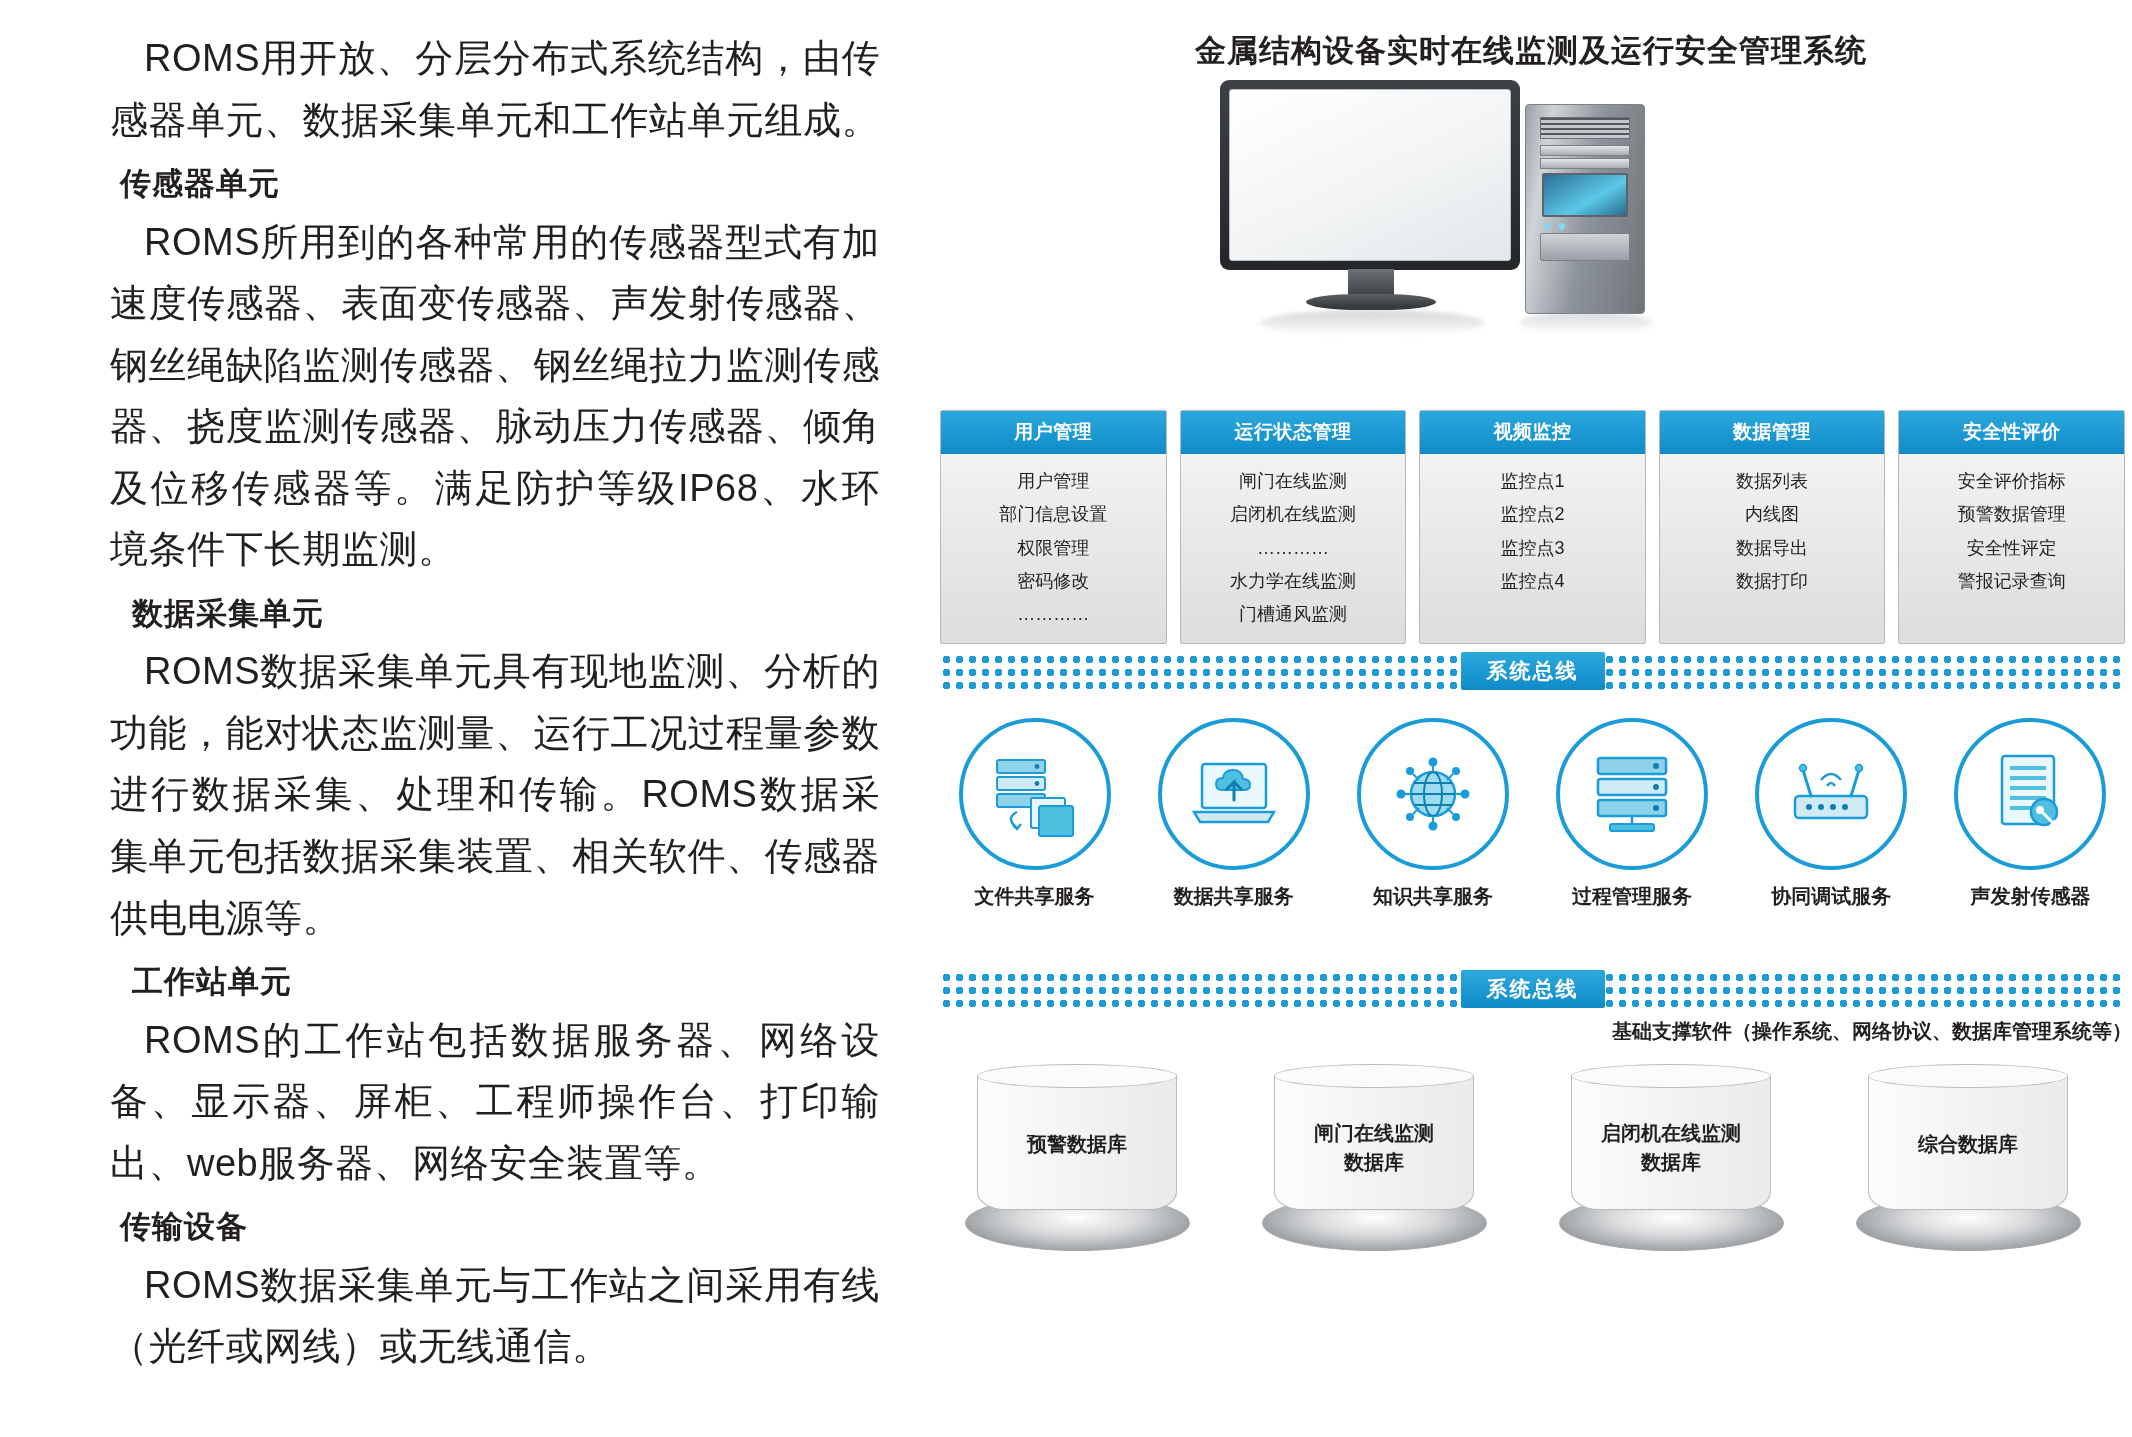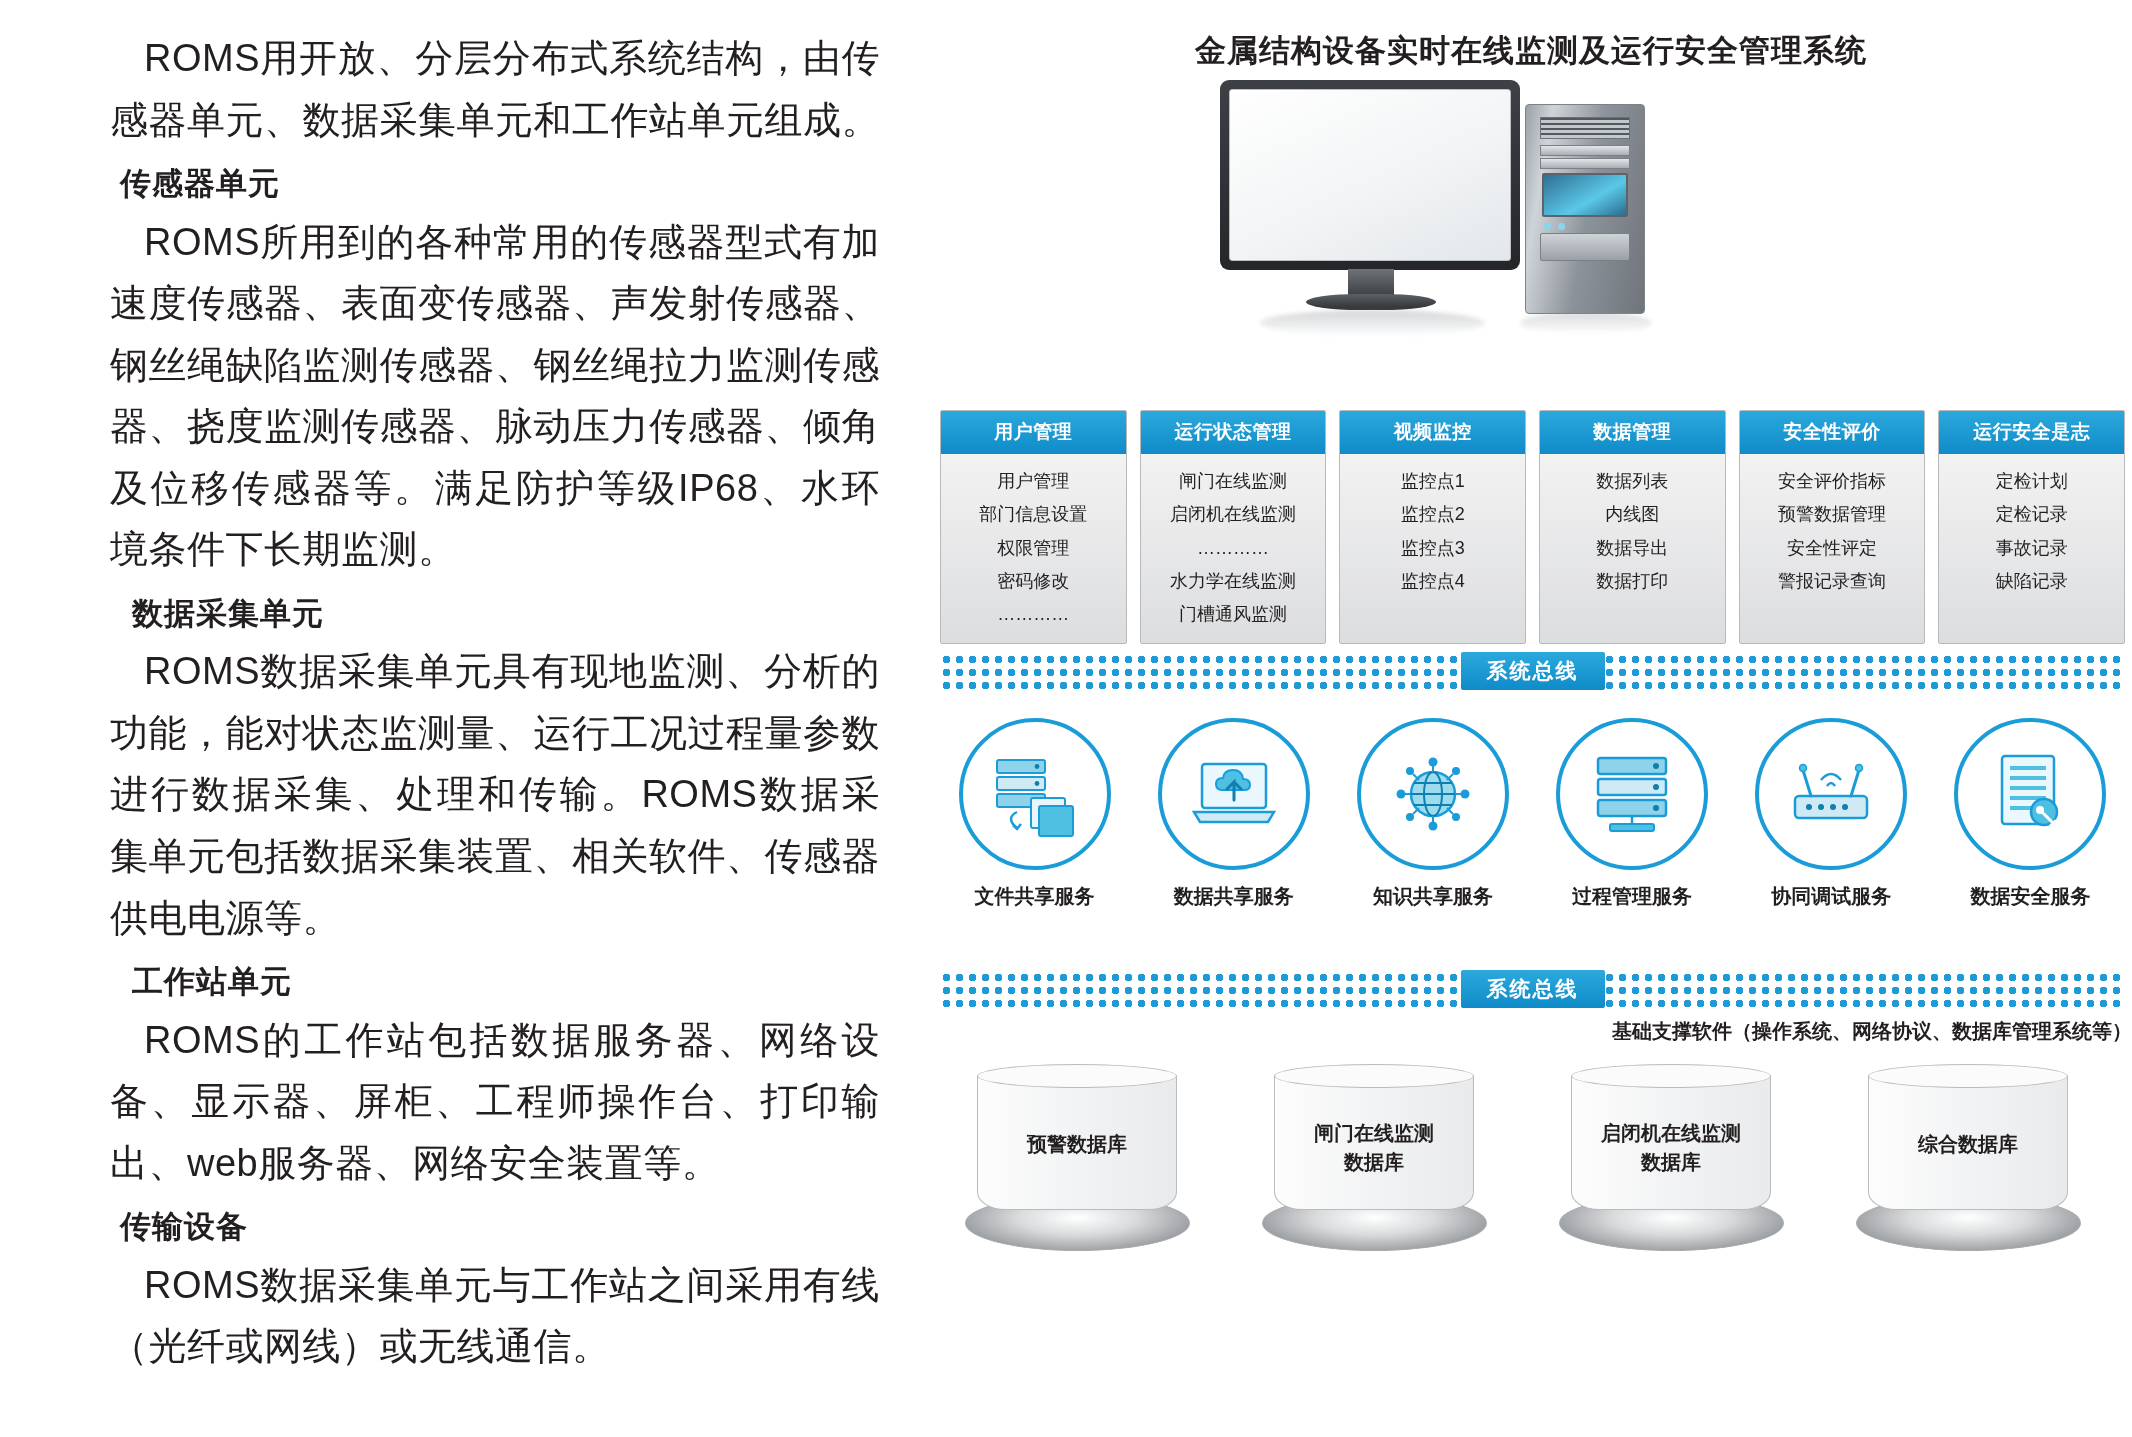--- a/index.html
+++ b/index.html
@@ -369,29 +369,20 @@
     <div class="module">
       <div class="module-head">安全性评价</div>
       <div class="module-list">
         <div>安全评价指标</div>
         <div>预警数据管理</div>
         <div>安全性评定</div>
         <div>警报记录查询</div>
       </div>
     </div>
 
-    <div class="module">
-      <div class="module-head">运行安全是志</div>
-      <div class="module-list">
-        <div>定检计划</div>
-        <div>定检记录</div>
-        <div>事故记录</div>
-        <div>缺陷记录</div>
-      </div>
-    </div>
 
   </div>
 
   <div class="bus" id="bus1">
     <div class="bus-label">系统总线</div>
   </div>
 
   <div id="services">
 
     <div class="service">
@@ -501,21 +492,21 @@
               <line x1="28" y1="32" x2="64" y2="32"></line>
             <line x1="28" y1="42" x2="64" y2="42"></line>
               <line x1="28" y1="52" x2="64" y2="52"></line>
             <line x1="28" y1="62" x2="50" y2="62"></line>
           </g>
           <circle cx="62" cy="66" r="13" fill="#4fc0e2" stroke="#1a9cd8" stroke-width="2.5"></circle>
           <circle cx="58" cy="64" r="4" fill="#fff"></circle>
           <path d="M61 67 l12 12 m-4 0 l4 0 l0 -4" stroke="#fff" stroke-width="3" fill="none" stroke-linecap="round"></path>
         </svg>
       </div>
-      <div class="service-label">数据安全服务</div>
+      <div class="service-label">声发射传感器</div>
     </div>
 
   </div>
 
   <div class="bus" id="bus2">
     <div class="bus-label">系统总线</div>
   </div>
 
   <div id="support-text">基础支撑软件（操作系统、网络协议、数据库管理系统等）</div>
 

